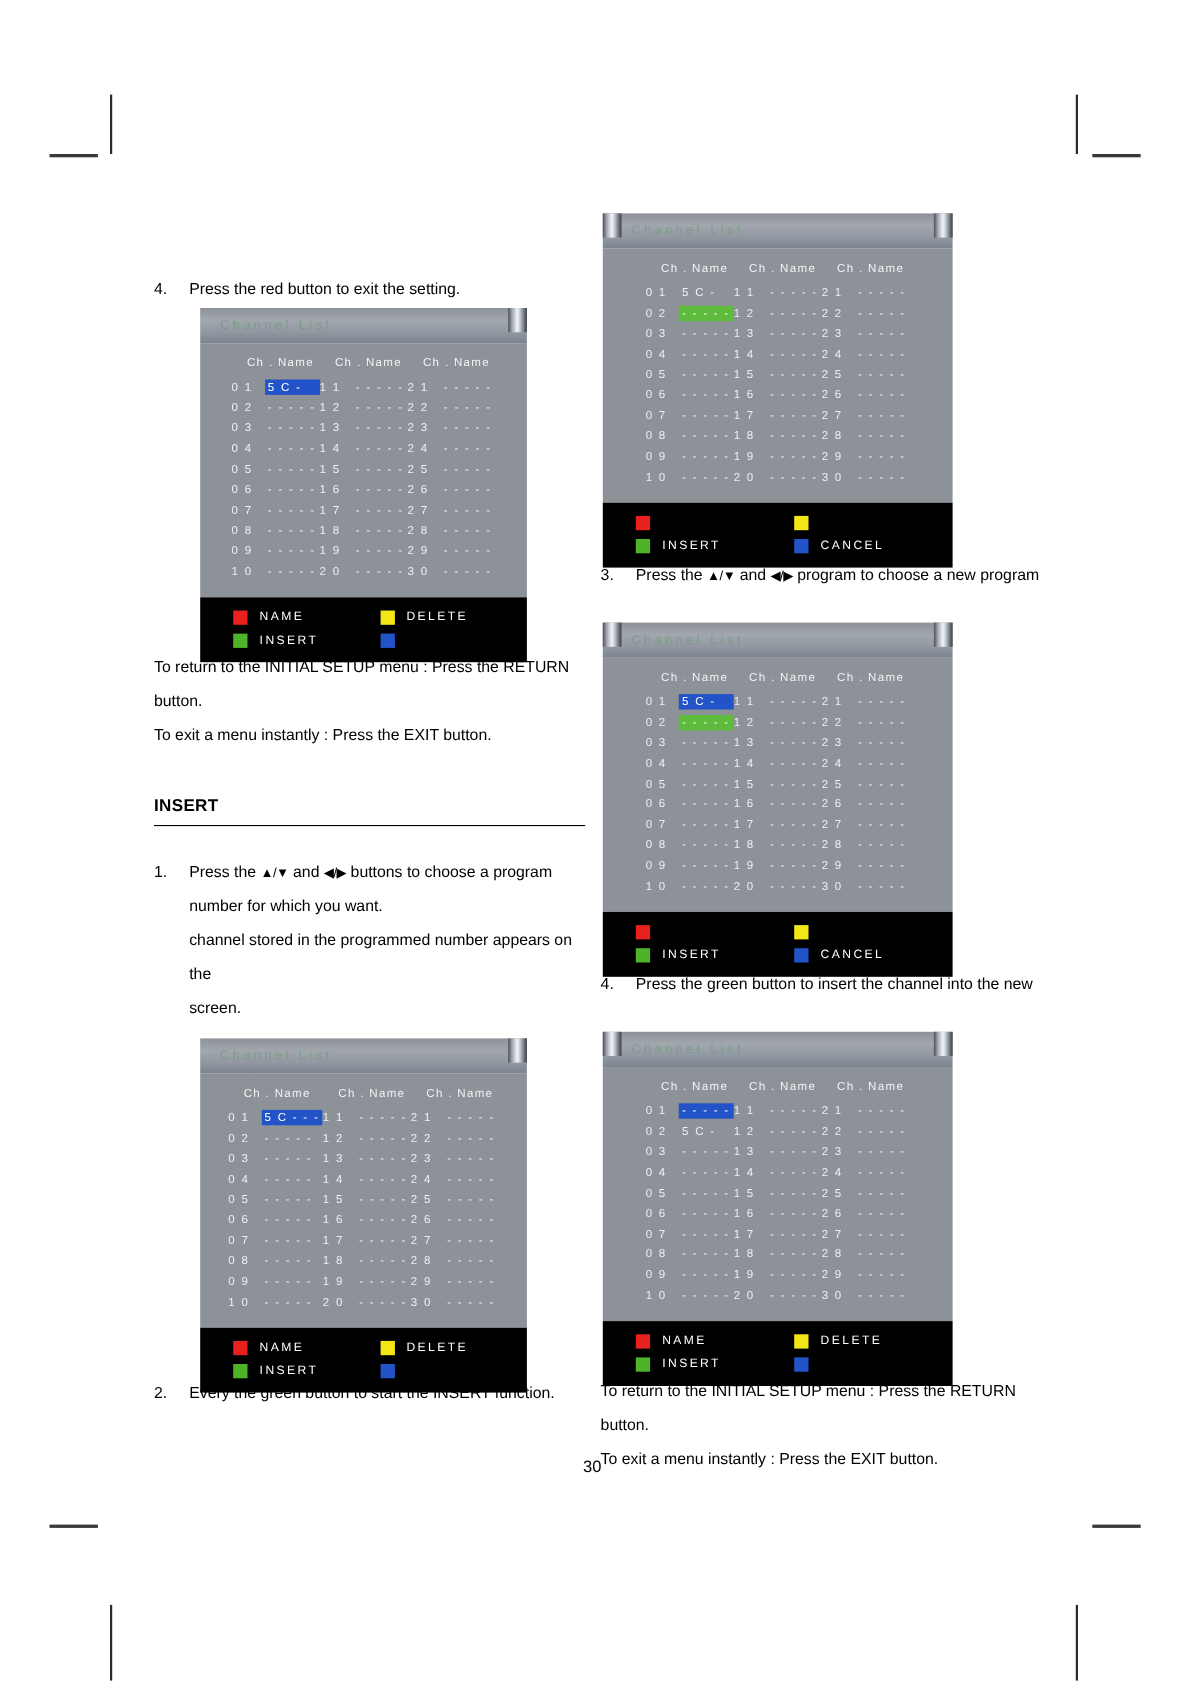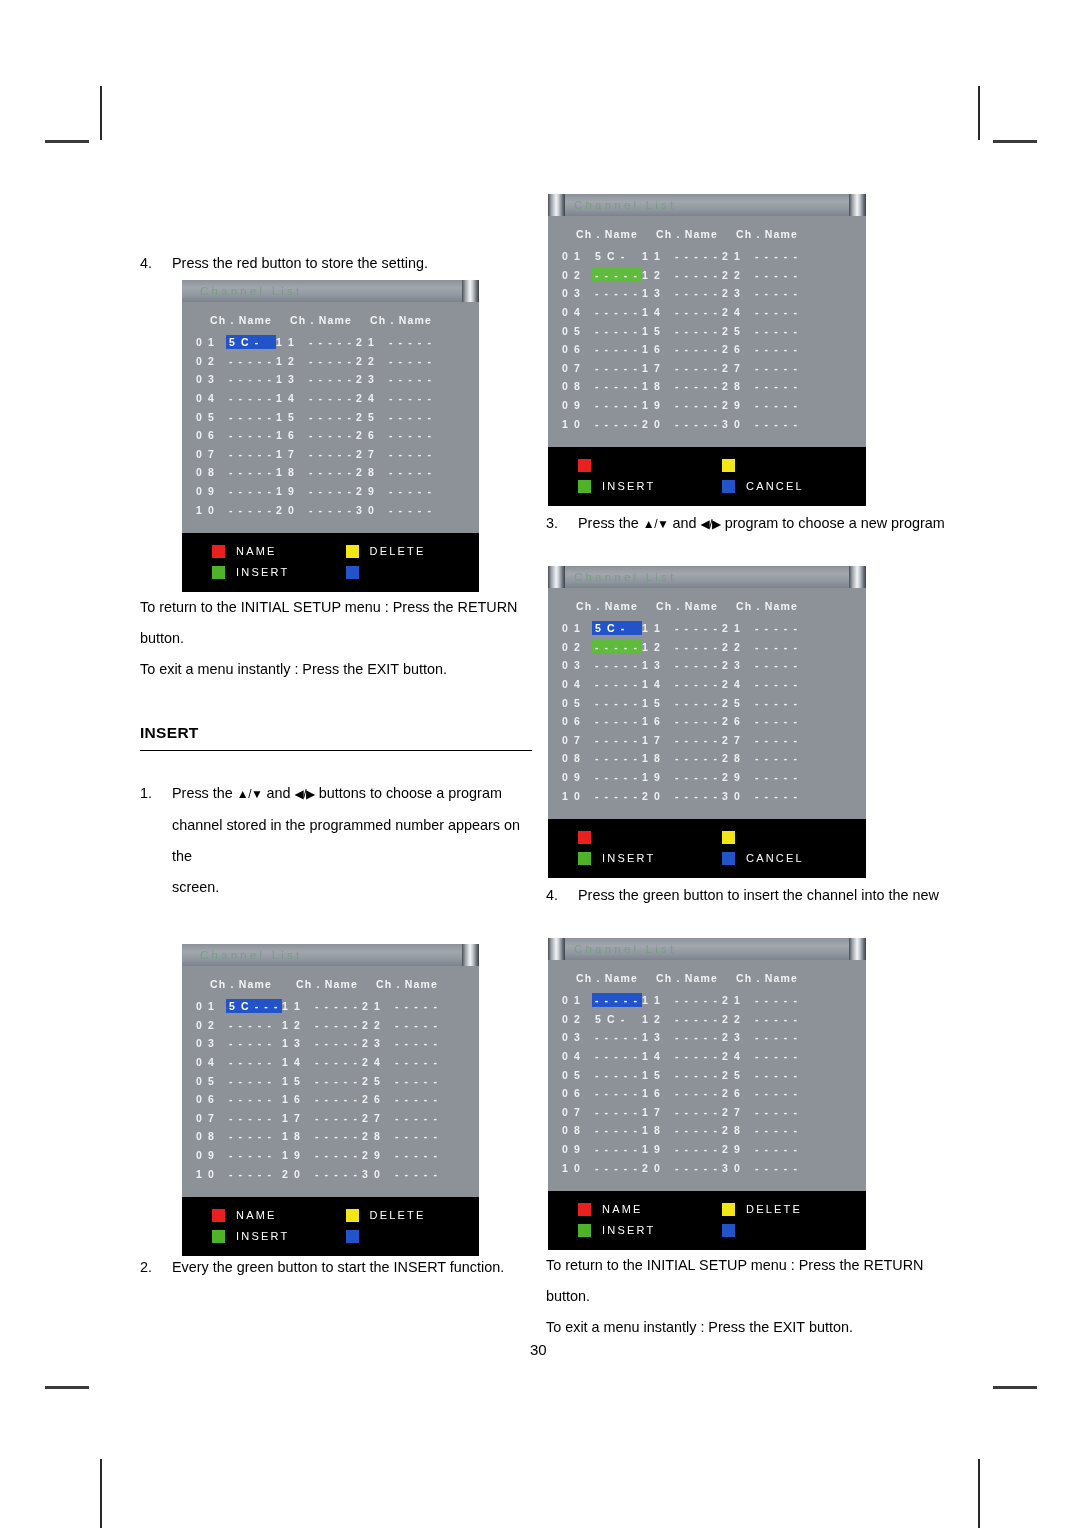--- a/index.html
+++ b/index.html
@@ -76,29 +76,28 @@
     border: none;
     border-top: 1.6px solid #000;
     margin: 8px 0 0 0;
   }
   .arrow { font-size: 12px; letter-spacing: -0.5px; }
 
   .pagenum {
     position: absolute;
     font-size: 15px;
     color: #000;
-    margin-top: 16px;
   }
 
   
   .osd { position: absolute; }
 
   .osd-titlebar {
     position: relative;
-    height: 22px;
+    height: 32px;
     background: linear-gradient(to bottom, #8d929a 0%, #a2a7ae 35%, #9097a0 70%, #7d838c 100%);
     display: flex;
     align-items: center;
     box-sizing: border-box;
   }
   .osd-titlebar .cap {
     position: absolute;
     top: 0;
     width: 17px;
     height: 22px;
@@ -118,23 +117,22 @@
   }
   .osd-titlebar .ttl.nocap { margin-left: 18px; }
 
   .osd-body {
     background: #8d9299;
     padding: 12px 0 14px 0;
     box-sizing: border-box;
   }
   .osd-grid {
     display: flex;
-    justify-content: flex-start;
+    justify-content: center;
     padding: 0 14px;
-    font-weight: bold;
   }
   .osd-colgrp { display: flex; flex-direction: column; }
   .osd-colhead {
     font-size: 10.5px;
     color: #f2f4f5;
     letter-spacing: 1.2px;
     margin-bottom: 7px;
     margin-left: 14px;
     white-space: nowrap;
   }
@@ -207,21 +205,21 @@
   <div class="crop-v" style="left:100px; top:1459px; height:0px;"></div>
   <div class="crop-v" style="left:100px; top:1458px; height:0px;"></div>
   <div class="crop-v" style="left:100px; top:1460px; height:0px;"></div>
   <div class="crop-v" style="left:100px; top:1459px; height:90px;"></div>
   <div class="crop-v" style="left:978px; top:1459px; height:90px;"></div>
 
 
   <div class="col-left" style="top:248px;">
     <div class="para numbered">
       <span class="num">4.</span>
-      <span class="body">Press the red button to store the setting.</span>
+      <span class="body">Press the red button to exit the setting.</span>
     </div>
   </div>
 
   <div class="osd" id="mount-osd-left-top" style="left:182px; top:280px; width:297px;">
       <div>
         <div class="osd-titlebar">
           <div class="cap right"></div>
           <div class="ttl nocap">Channel List</div>
         </div>
         <div class="osd-body">
@@ -393,20 +391,21 @@
   <div class="col-left" style="top:724px; width:392px;">
     <div class="section-head">INSERT</div>
     <hr class="rule">
   </div>
 
   <div class="col-left" style="top:778px;">
     <div class="para numbered">
       <span class="num">1.</span>
       <span class="body">
         <span>Press the </span><span class="arrow">▲/▼</span><span> and </span><span class="arrow">◀/▶</span><span> buttons to choose a program</span>
+        <div>number for which you want.</div>
         <div>channel stored in the programmed number appears on the</div>
         <div>screen.</div>
       </span>
     </div>
   </div>
 
   <div class="osd" id="mount-osd-left-bottom" style="left:182px; top:944px; width:297px;">
       <div>
         <div class="osd-titlebar">
           <div class="cap right"></div>

